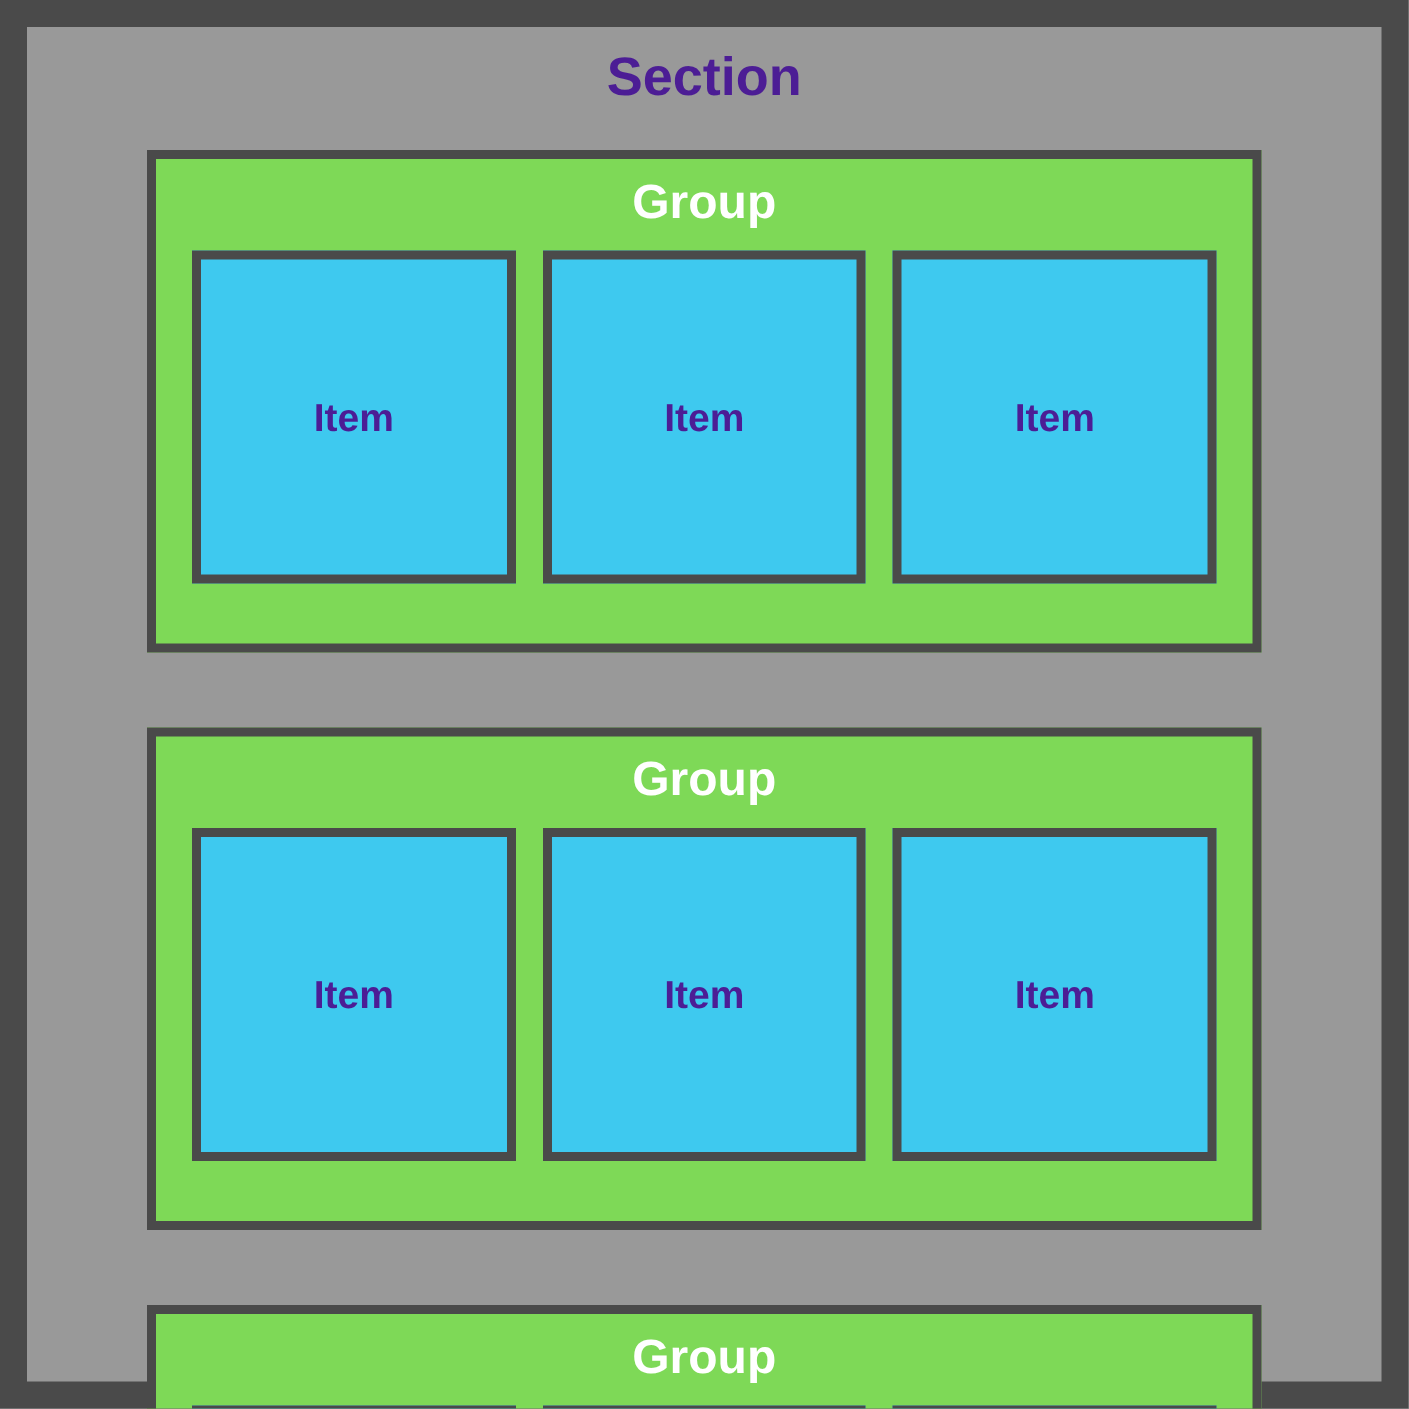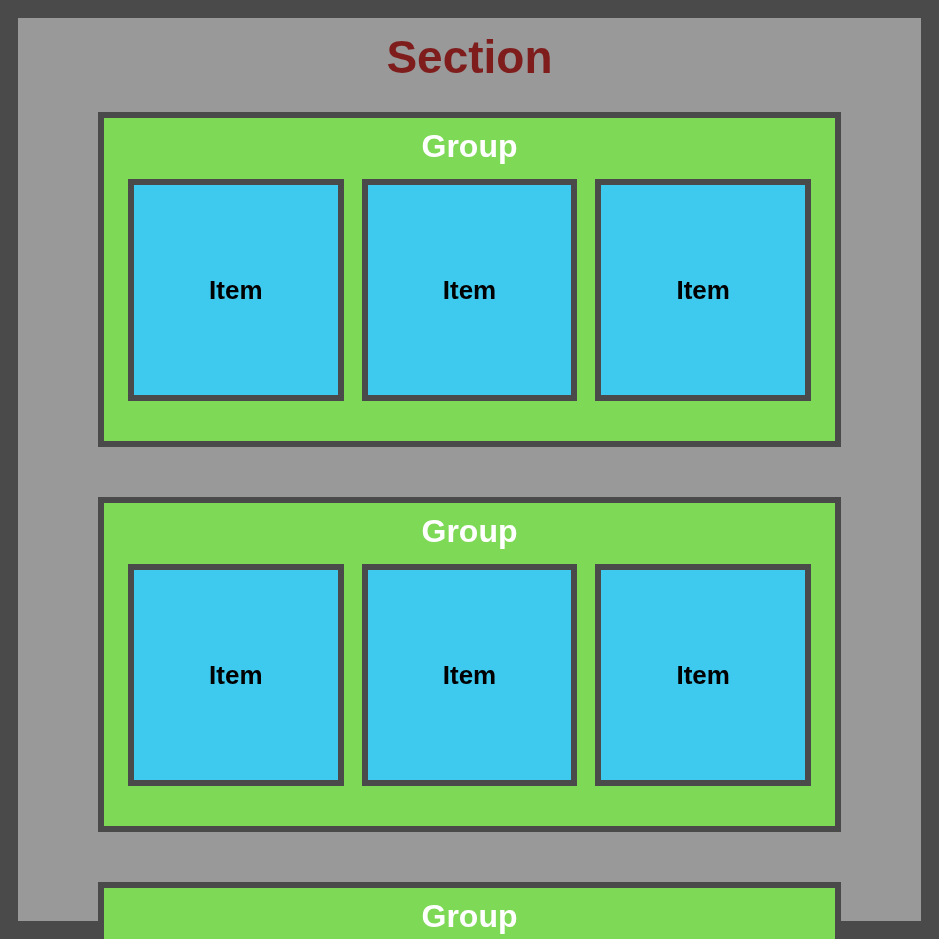--- a/index.html
+++ b/index.html
@@ -15,22 +15,22 @@
       height: 939px;
       overflow: hidden;
     }
     .section {
       background: #999999;
       width: 100%;
       height: 100%;
       padding-top: 12px;
     }
     .section-title {
-      color: #7f1d1d;
-      font-size: 46px;
+      color: #4c1d95;
+      font-size: 36px;
       font-weight: 700;
       text-align: center;
       margin-bottom: 28px;
     }
     .groups-container {
       display: flex;
       flex-direction: column;
       gap: 50px;
       padding: 0 80px;
     }
@@ -57,21 +57,21 @@
     .item {
       background: #3ec9ef;
       border: 6px solid #4a4a4a;
       width: 222px;
       height: 222px;
       display: flex;
       align-items: center;
       justify-content: center;
     }
     .item-label {
-      color: #000000;
+      color: #4c1d95;
       font-size: 26px;
       font-weight: 700;
     }
   </style>
 </head>
 <body>
 
 <div class="section">
   <div class="section-title">Section</div>
   <div class="groups-container">

